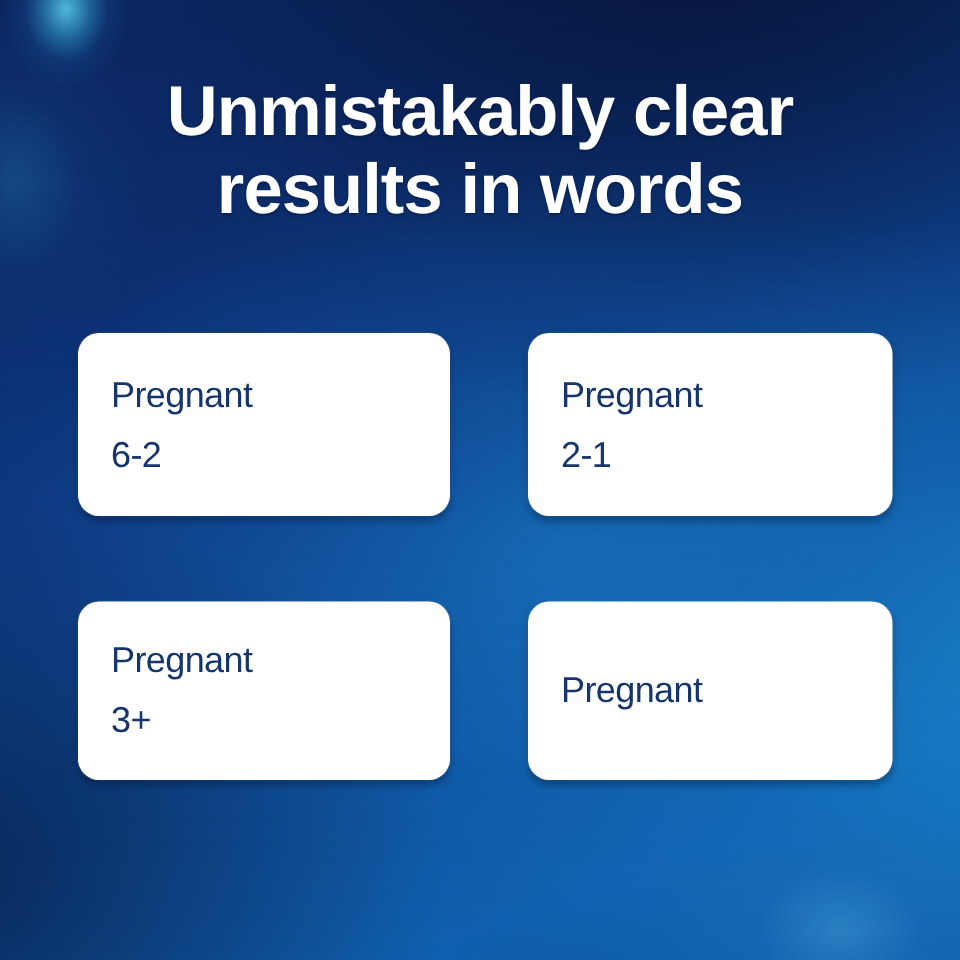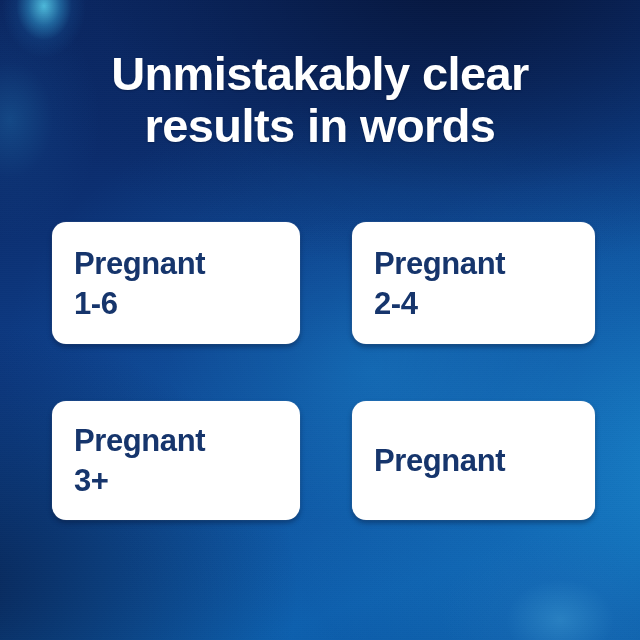--- a/index.html
+++ b/index.html
@@ -132,22 +132,22 @@
       0 0 0 1px rgba(255,255,255,0.05);
     display: flex;
     flex-direction: column;
     justify-content: center;
     padding: 0 22px;
     box-sizing: border-box;
   }
   .card-line {
     color: #16356c;
     font-family: "Liberation Sans", sans-serif;
-    font-weight: 700;
-    font-size: 31px;
+    font-weight: 400;
+    font-size: 24px;
     line-height: 39px;
     letter-spacing: -0.4px;
   }
   .card-line.l1 { margin-bottom: 1px; }
 </style>
 </head>
 <body>
 
 <div id="stage">
 
@@ -161,26 +161,26 @@
   <div class="bg-layer bg-glow-botright"></div>
   <div class="bg-layer bg-grain"></div>
 
   <div class="headline">Unmistakably clear
 results in words</div>
 
   <div class="card-grid">
 
     <div class="card">
       <div class="card-line l1">Pregnant</div>
-      <div class="card-line l2">1-6</div>
+      <div class="card-line l2">6-2</div>
     </div>
 
     <div class="card">
       <div class="card-line l1">Pregnant</div>
-      <div class="card-line l2">2-4</div>
+      <div class="card-line l2">2-1</div>
     </div>
 
     <div class="card">
       <div class="card-line l1">Pregnant</div>
       <div class="card-line l2">3+</div>
     </div>
 
     <div class="card">
       <div class="card-line l2">Pregnant</div>
     </div>

